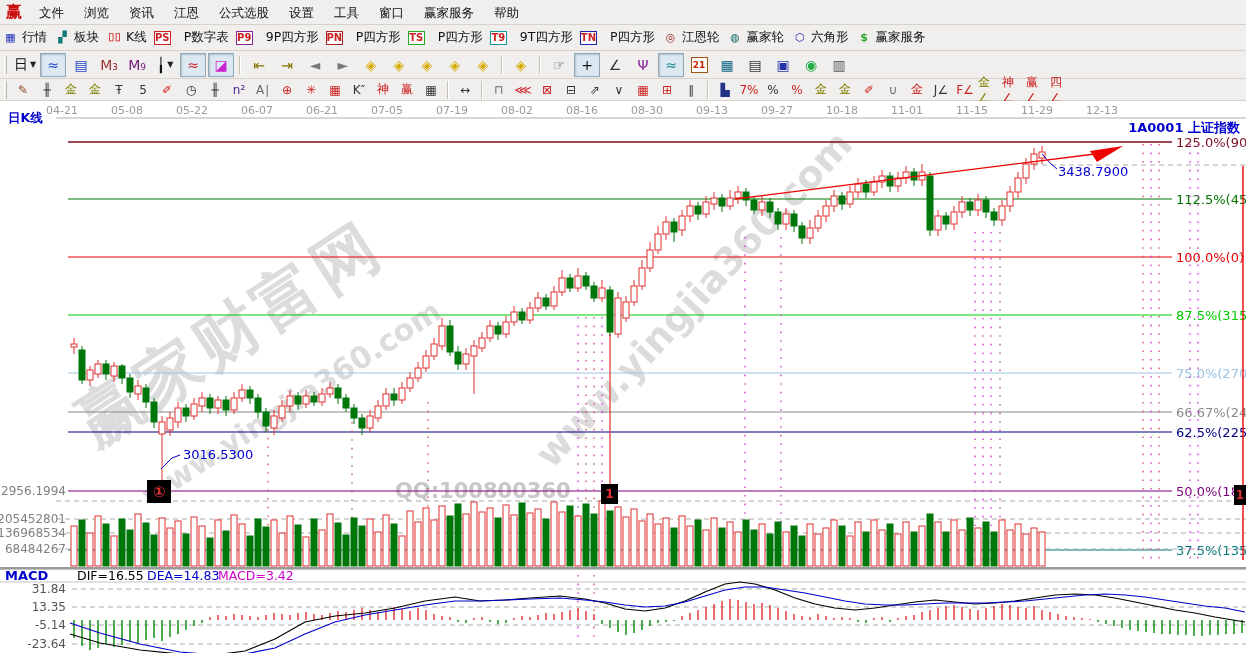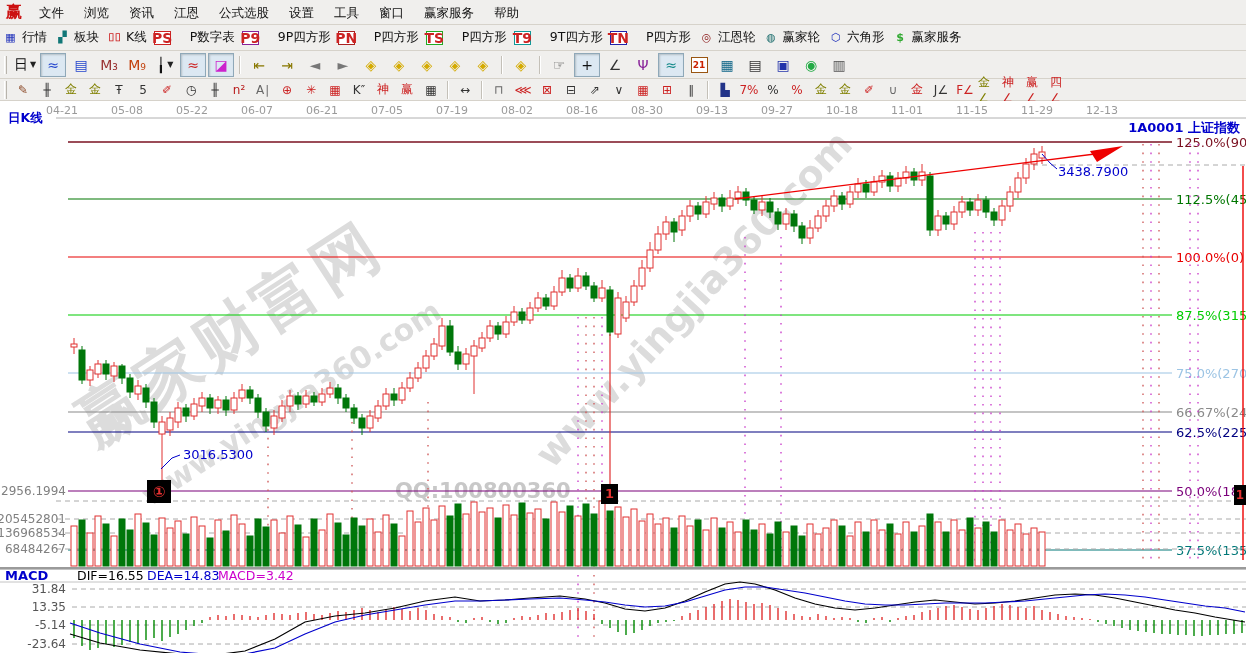--- a/index.html
+++ b/index.html
@@ -7,21 +7,21 @@
        font-family:"DejaVu Sans","Liberation Sans",sans-serif;-webkit-font-smoothing:none;}
   
   .menubar{height:24px;background:#f0efed;border-bottom:1px solid #d6d2ca;display:flex;align-items:center;padding-left:2px;}
   .logo{color:#cc1111;font-weight:bold;font-size:16px;padding:0 7px 0 4px;}
   .menu-item{font-size:12.5px;color:#111;padding:0 10px;line-height:23px;cursor:default;}
   
   .tbar{background:#f0efed;border-bottom:1px solid #d6d2ca;display:flex;align-items:center;}
   .tb2{height:25px;padding-left:2px;}
   .tb2-item{display:flex;align-items:center;margin-right:7px;cursor:default;}
   .tb2-ico{display:inline-flex;align-items:center;justify-content:center;width:17px;height:15px;margin-right:3px;font-size:11px;font-weight:bold;}
-  .tb2-badge{border:1px solid;font-size:14px;font-weight:bold;width:15px;height:12px;display:inline-flex;align-items:center;justify-content:center;background:#fff;margin-right:19px;}
+  .tb2-badge{border:1px solid;font-size:10px;font-weight:bold;width:15px;height:12px;display:inline-flex;align-items:center;justify-content:center;background:#fff;margin-right:13px;}
   .tb2-label{font-size:12.5px;color:#111;}
   
   .tb3{height:27px;padding-left:3px;}
   .tb4{height:21px;padding-left:3px;}
   .ibtn{display:inline-flex;align-items:center;justify-content:center;border:1px solid transparent;color:#333;cursor:default;user-select:none;}
   .tb3 .ibtn{width:24px;height:22px;font-size:14px;margin:0 1px;}
   .tb4 .ibtn{width:22px;height:18px;font-size:12px;margin:0;}
   .ibtn.pressed{border:1px solid #8fa8b8;background:#dce8f2;box-shadow:inset 1px 1px 2px rgba(0,0,0,.18);}
   .ibtn .drop{font-size:8px;color:#222;margin-left:2px;}
   .vsep{width:0;height:18px;border-left:1px solid #c4c0b8;border-right:1px solid #ffffff;margin:0 4px;}
@@ -101,21 +101,21 @@
         <span class="tb2-ico" style="color: rgb(51, 170, 51);">$</span>
         <span class="tb2-label">赢家服务</span>
       </span>
     </div>
   <div class="tbar tb3" id="tb3">
       <span class="grip"></span>
       <span class="ibtn" style="color: rgb(17, 17, 17);">日<span class="drop">▼</span></span>
       <span class="ibtn pressed" style="color: rgb(34, 68, 204);">≈</span>
       <span class="ibtn" style="color: rgb(34, 68, 204);">▤</span>
       <span class="ibtn" style="color: rgb(153, 51, 51);">M₃</span>
-      <span class="ibtn" style="color: #c2410c;">M₉</span>
+      <span class="ibtn" style="color: #701a75;">M₉</span>
       <span class="ibtn" style="color: rgb(17, 17, 17);">╽<span class="drop">▼</span></span>
       <span class="ibtn pressed" style="color: rgb(204, 34, 34);">≈</span>
       <span class="ibtn pressed" style="color: rgb(204, 34, 204);">◪</span>
       <span class="vsep"></span>
       <span class="ibtn" style="color: rgb(136, 119, 0);">⇤</span>
       <span class="ibtn" style="color: rgb(136, 119, 0);">⇥</span>
       <span class="ibtn" style="color: rgb(119, 119, 119);">◄</span>
       <span class="ibtn" style="color: rgb(119, 119, 119);">►</span>
       <span class="ibtn" style="color: rgb(212, 170, 0);">◈</span>
       <span class="ibtn" style="color: rgb(212, 170, 0);">◈</span>
@@ -143,21 +143,21 @@
       <span class="grip"></span>
       <span class="ibtn" style="color: rgb(136, 68, 34);">✎</span>
       <span class="ibtn" style="color: rgb(51, 51, 51);">╫</span>
       <span class="ibtn" style="color: rgb(128, 128, 0);">金</span>
       <span class="ibtn" style="color: rgb(128, 128, 0);">金</span>
       <span class="ibtn" style="color: rgb(51, 51, 51);">Ŧ</span>
       <span class="ibtn" style="color: rgb(51, 51, 51);">5</span>
       <span class="ibtn" style="color: rgb(204, 34, 34);">✐</span>
       <span class="ibtn" style="color: rgb(51, 51, 51);">◷</span>
       <span class="ibtn" style="color: rgb(51, 51, 51);">╫</span>
-      <span class="ibtn" style="color: #b91c1c;">n²</span>
+      <span class="ibtn" style="color: #4c1d95;">n²</span>
       <span class="ibtn" style="color: rgb(102, 102, 102);">A∣</span>
       <span class="ibtn" style="color: rgb(204, 34, 34);">⊕</span>
       <span class="ibtn" style="color: rgb(204, 34, 34);">✳</span>
       <span class="ibtn" style="color: rgb(204, 34, 34);">▦</span>
       <span class="ibtn" style="color: rgb(51, 51, 51);">K″</span>
       <span class="ibtn" style="color: rgb(204, 34, 34);">神</span>
       <span class="ibtn" style="color: rgb(204, 34, 34);">赢</span>
       <span class="ibtn" style="color: rgb(51, 51, 51);">▦</span>
       <span class="vsep"></span>
       <span class="ibtn" style="color: rgb(51, 51, 51);">↔</span>

